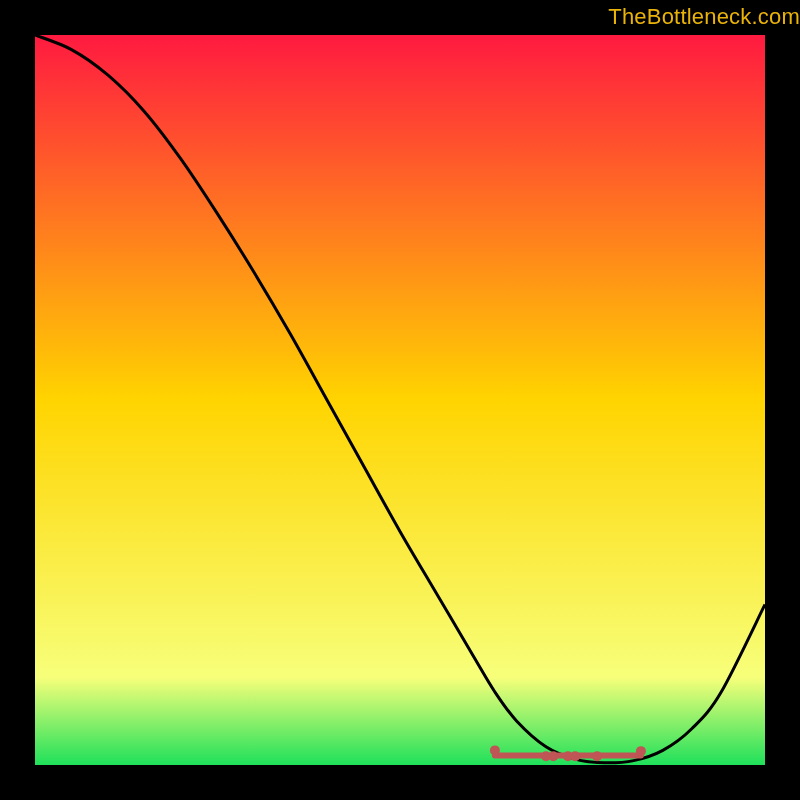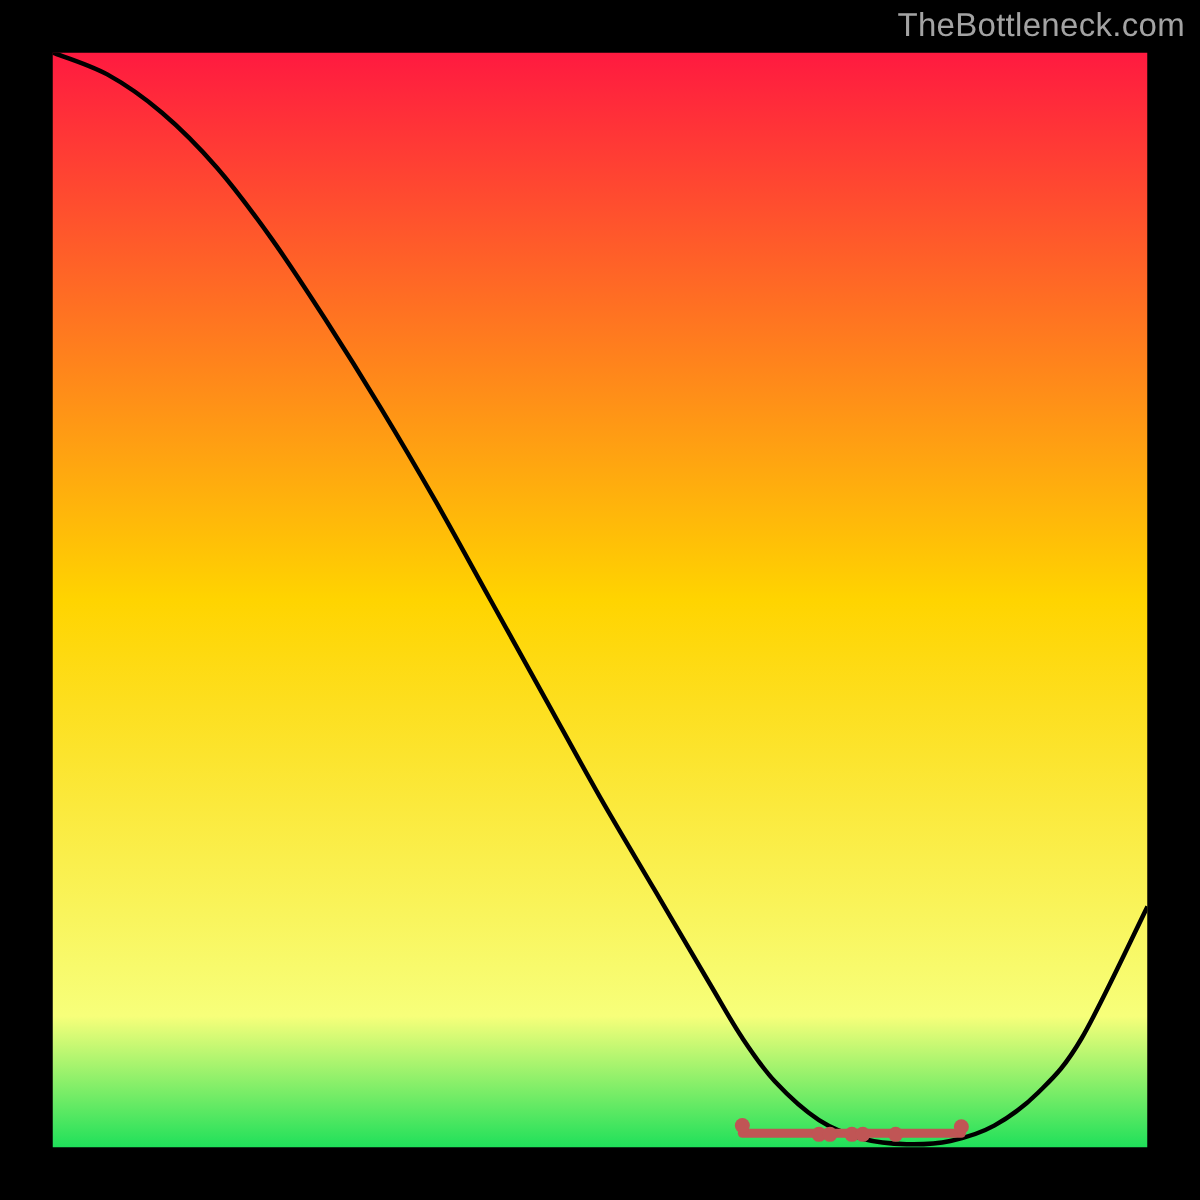--- a/index.html
+++ b/index.html
@@ -13,22 +13,22 @@
   }
   .frame {
     position: relative;
     width: 800px;
     height: 800px;
     box-sizing: border-box;
   }
   .watermark {
     position: absolute;
     top: 4px;
-    right: 10px;
-    color: #a3a3a3;
+    right: 0;
+    color: #eab308;
     font-size: 22px;
     letter-spacing: 0.2px;
     user-select: none;
   }
   .plot-wrap {
     position: absolute;
     left: 35px;
     top: 35px;
     width: 730px;
     height: 730px;

